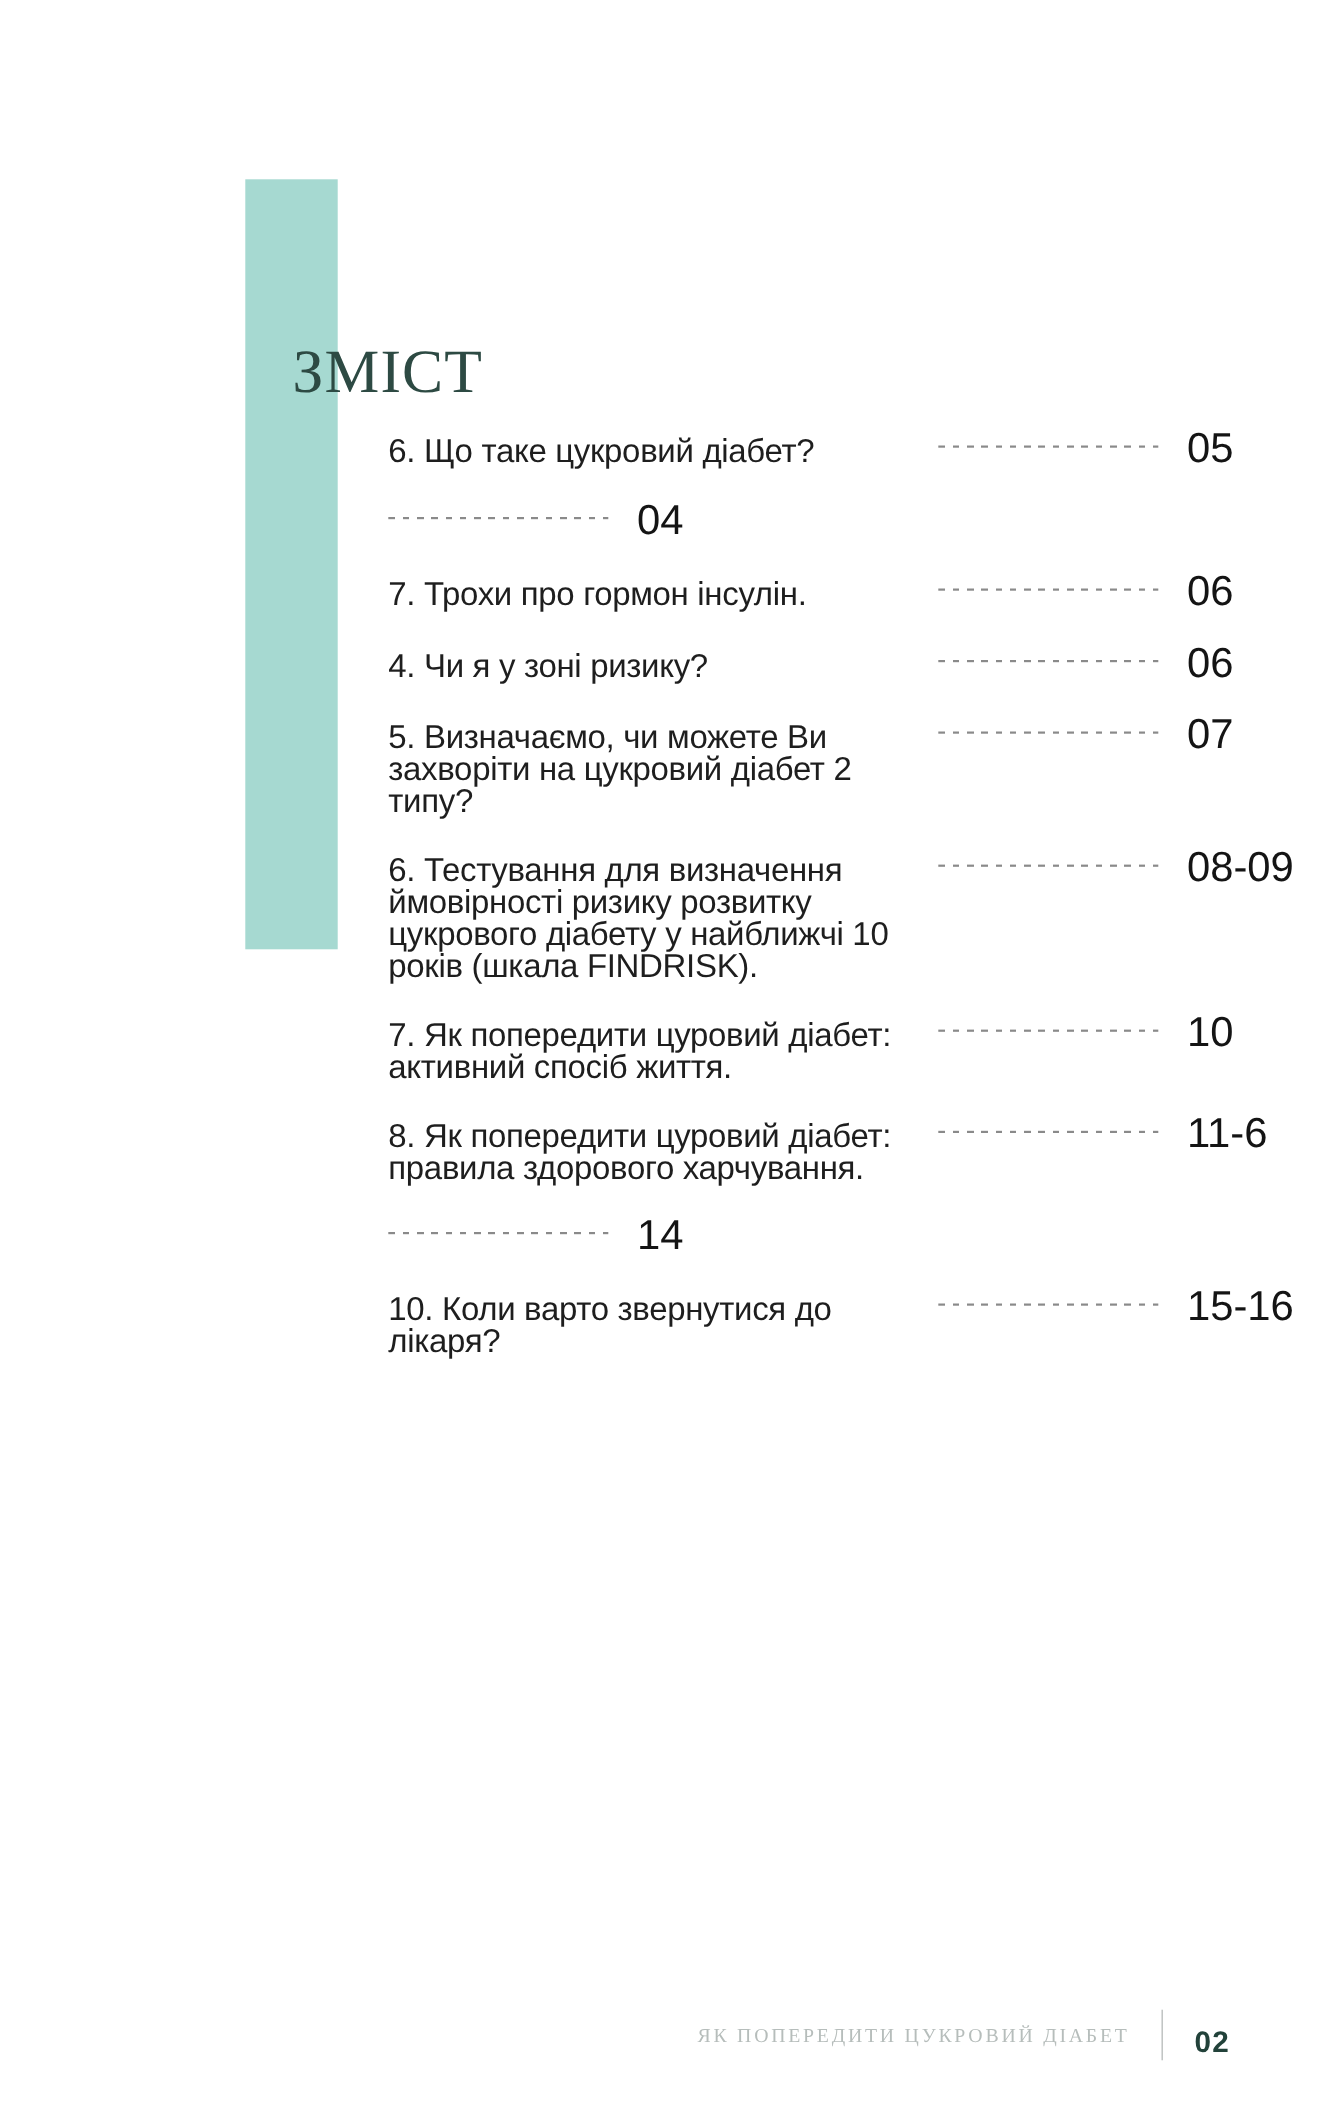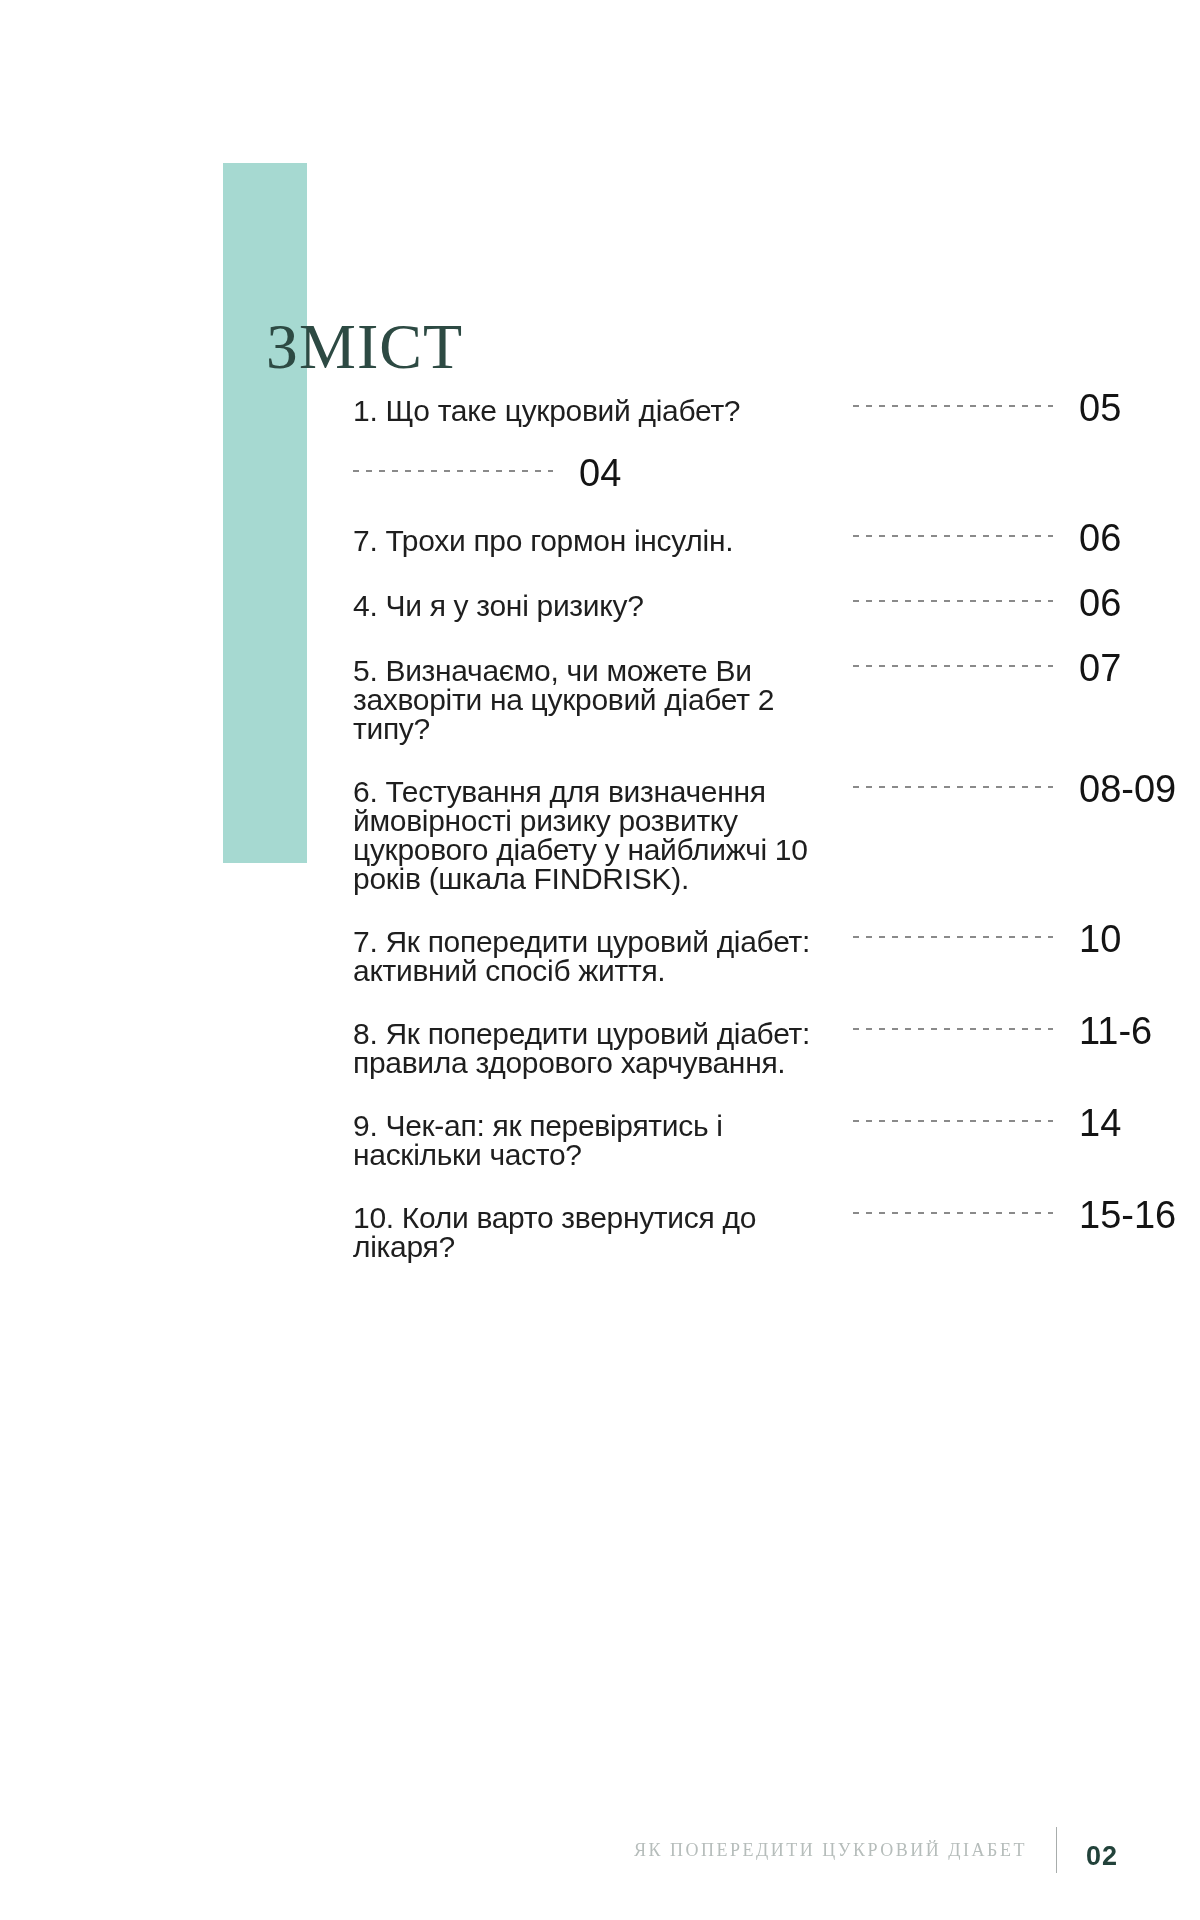--- a/index.html
+++ b/index.html
@@ -8,21 +8,21 @@
     background:#ffffff;
     font-family:"Liberation Sans","DejaVu Sans",sans-serif;
   }
   .accent-bar{
     position:absolute;left:223px;top:163px;width:84px;height:700px;
     background:var(--accent,#a6d9d1);
   }
   .page-title{
     position:absolute;left:266px;top:272px;
     font-family:"Liberation Serif","DejaVu Serif",serif;
-    font-weight:400;font-size:64px;line-height:1;letter-spacing:1px;
+    font-weight:400;font-size:56px;line-height:1;letter-spacing:1px;
     color:var(--heading,#2d4a43);
   }
   .toc{
     position:absolute;left:353px;top:396px;width:830px;
   }
   .toc-row{
     display:flex;align-items:flex-start;margin-bottom:34px;
   }
   .toc-text{
     width:500px;flex:0 0 500px;
@@ -62,21 +62,21 @@
 </head>
 <body>
 
 <div class="accent-bar"></div>
 
 <h1 class="page-title">ЗМІСТ</h1>
 
 <div class="toc">
 
   <div class="toc-row">
-    <div class="toc-text">1. Що таке цукровий діабет?</div>
+    <div class="toc-text">6. Що таке цукровий діабет?</div>
     <div class="toc-dots"></div>
     <div class="toc-page">05</div>
   </div>
 
   <div class="toc-row">
     <div class="toc-dots"></div>
     <div class="toc-page">04</div>
   </div>
 
   <div class="toc-row">
@@ -116,22 +116,20 @@
   </div>
 
   <div class="toc-row">
     <div class="toc-text">8. Як попередити цуровий діабет:
 правила здорового харчування.</div>
     <div class="toc-dots"></div>
     <div class="toc-page">11-6</div>
   </div>
 
   <div class="toc-row">
-    <div class="toc-text">9. Чек-ап: як перевірятись і
-наскільки часто?</div>
     <div class="toc-dots"></div>
     <div class="toc-page">14</div>
   </div>
 
   <div class="toc-row">
     <div class="toc-text">10. Коли варто звернутися до
 лікаря?</div>
     <div class="toc-dots"></div>
     <div class="toc-page">15-16</div>
   </div>

